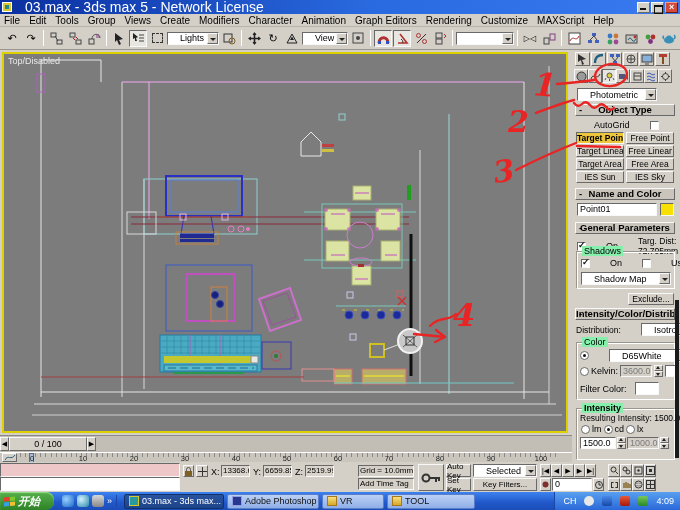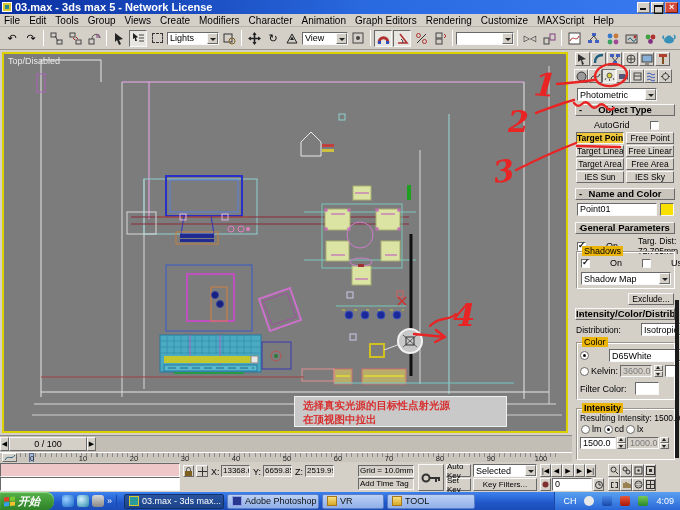--- a/index.html
+++ b/index.html
@@ -5,37 +5,37 @@
 *{margin:0;padding:0;box-sizing:border-box}
 html,body{background:#555}
 #app{position:relative;width:680px;height:510px;font-family:"Liberation Sans",sans-serif;font-size:10px;background:#d4d0c8;overflow:hidden;color:#000}
 .btn3d{background:#d4d0c8;border:1px solid;border-color:#f8f8f8 #696969 #696969 #f8f8f8}
 .press{background:#e8e6e0;border:1px solid;border-color:#696969 #f8f8f8 #f8f8f8 #696969}
 .sunk{border:1px solid;border-color:#696969 #f8f8f8 #f8f8f8 #696969}
 .field{background:#fff;border:1px solid;border-color:#696969 #f8f8f8 #f8f8f8 #696969;font-size:9px;padding:0 2px;white-space:nowrap;overflow:hidden}
 .dis{background:#d4d0c8 !important;color:#7b7b7b}
 
 .titlebar{position:absolute;left:0;top:0;width:680px;height:14px;background:linear-gradient(90deg,#0a2fa0,#2a6ae0 55%,#3a7af0);display:flex;align-items:center;padding:0 2px;color:#fff}
-.titlebar .ttl{font-weight:bold;font-size:11px;margin-left:3px;flex:1;white-space:nowrap;overflow:hidden}
+.titlebar .ttl{font-weight:normal;font-size:14px;margin-left:13px;flex:1;white-space:nowrap;overflow:hidden}
 .appico{width:10px;height:10px;background:#d8c830;border:1px solid #fff;position:relative}
 .appico::after{content:"";position:absolute;left:2px;top:2px;width:4px;height:4px;background:#2a8a8a}
 .wbtn{width:13px;height:11px;margin-left:1px;font-size:8px;line-height:9px;text-align:center;background:#d4d0c8;border:1px solid;border-color:#f8f8f8 #696969 #696969 #f8f8f8;position:relative}
 .wbtn.min::after{content:"";position:absolute;left:2px;bottom:2px;width:6px;height:2px;background:#111}
 .wbtn.max::after{content:"";position:absolute;left:2px;top:2px;width:7px;height:6px;border:1px solid #111;border-top-width:2px}
 .wbtn.cls{background:#d24a3a;border-color:#f0a090 #701808 #701808 #f0a090;color:#fff}
 .wbtn.cls::after{content:"×";font-weight:bold;font-size:9px;position:absolute;left:3px;top:0}
 
 .menubar{position:absolute;left:0;top:14px;width:680px;height:13px;background:#d4d0c8;display:flex;align-items:center;gap:9px;padding-left:4px;border-bottom:1px solid #b8b4ac;font-size:10px}
 .menubar span{white-space:nowrap}
 
 .toolbar{position:absolute;left:0;top:27px;width:680px;height:23px;background:#d4d0c8;border-bottom:1px solid #9a968e;display:flex;align-items:center;gap:1px;padding-left:3px}
 .ti{width:18px;height:17px;display:flex;align-items:center;justify-content:center;font-size:11px;flex:0 0 auto}
 .tsep{width:1px;height:16px;background:#9a968e;border-right:1px solid #fff;margin:0 2px;flex:0 0 auto}
 .dd{display:flex;background:#fff;border:1px solid;border-color:#696969 #f8f8f8 #f8f8f8 #696969;height:13px;align-items:center}
-.dd .t{flex:1;font-size:9px;padding-left:2px;white-space:nowrap;overflow:hidden}
+.dd .t{flex:1;font-size:9px;padding-left:12px;white-space:nowrap;overflow:hidden}
 .dd .a{width:11px;height:11px;background:#d4d0c8;border:1px solid;border-color:#f8f8f8 #696969 #696969 #f8f8f8;position:relative;flex:0 0 auto}
 .dd .a::after{content:"";position:absolute;left:2px;top:4px;border:3px solid transparent;border-top-color:#222}
 
 .viewport{position:absolute;left:2px;top:52px;width:566px;height:381px;background:#7c7c7c;border:2px solid #ddd000;overflow:hidden}
 .vp-label{position:absolute;left:4px;top:2px;color:#e9e9e9;font-size:9px}
 .cn-note{position:absolute;left:290px;top:342px;width:213px;height:31px;background:#c9c9c9;border:1px solid #efefef;color:#d83030;font-weight:bold;font-size:10.5px;line-height:14px;padding:1px 0 0 8px}
 
 .cmd{position:absolute;left:572px;top:50px;width:108px;height:412px;background:#d4d0c8}
 .cmd .roll{position:absolute;left:3px;width:100px;height:12px;background:#c9c5bd;border:1px solid;border-color:#f8f8f8 #696969 #696969 #f8f8f8;font-weight:bold;font-size:9.5px;text-align:center;line-height:10px;overflow:hidden;white-space:nowrap}
 .cmd .roll::before{content:"-";position:absolute;left:3px}
@@ -45,21 +45,21 @@
 .cb{width:9px;height:9px;background:#fff;border:1px solid;border-color:#696969 #f8f8f8 #f8f8f8 #696969;display:inline-block;position:relative;flex:0 0 auto}
 .cb.on::after{content:"✓";position:absolute;left:0;top:-3px;font-size:9px;font-weight:bold;color:#111}
 .rad{width:9px;height:9px;border-radius:50%;background:#fff;border:1px solid #696969;display:inline-block;flex:0 0 auto}
 .rad.on::after{content:"";display:block;width:3px;height:3px;border-radius:50%;background:#111;margin:2px}
 .spin{display:inline-flex;flex-direction:column;width:9px;height:12px;flex:0 0 auto}
 .spin i{flex:1;background:#d4d0c8;border:1px solid;border-color:#f8f8f8 #696969 #696969 #f8f8f8;position:relative}
 .spin i.up::after,.spin i.dn::after{content:"";position:absolute;left:1px;border:2px solid transparent}
 .spin i.up::after{top:0;border-bottom:3px solid #222;border-top:none}
 .spin i.dn::after{top:1px;border-top:3px solid #222;border-bottom:none}
 .grp{position:absolute;border:1px solid;border-color:#9a968e #fff #fff #9a968e;box-shadow:inset 1px 1px 0 #fff}
-.grp .leg{position:absolute;left:5px;top:-6px;background:#eab308;padding:0 2px;font-size:9px}
+.grp .leg{position:absolute;left:5px;top:-6px;background:#86efac;padding:0 2px;font-size:9px}
 .otb{position:absolute;width:48px;height:12px;font-size:8.5px;text-align:center;line-height:10px;overflow:hidden;white-space:nowrap}
 .row{position:absolute;display:flex;align-items:center;gap:20px}
 .scrollstrip{position:absolute;right:1px;top:250px;width:4px;height:158px;background:#1a1a1a}
 
 .tslider{position:absolute;left:0;top:435px;width:572px;height:17px;background:#c2beb6;border-top:1px solid #8a8a8a;display:flex;align-items:center}
 .ts-arrow{width:9px;height:14px;font-size:7px;line-height:12px;text-align:center}
 .ts-handle{width:78px;height:14px;font-size:9px;text-align:center;line-height:12px}
 .trackbar{position:absolute;left:0;top:452px;width:572px;height:10px;background:#cac6be;border-top:1px solid #fff}
 .tb-ruler{position:absolute;left:20px;top:0;width:540px;height:4px;background:repeating-linear-gradient(90deg,#8a8a8a 0 1px,transparent 1px 5.1px)}
 .tb-num{position:absolute;top:1px;width:18px;text-align:center;font-size:7.5px;color:#222}
@@ -398,24 +398,20 @@
         <rect x="366" y="290" width="14" height="13" stroke="#d0c020" stroke-width="2"></rect>
         <path d="M380,296 L396,290" stroke="#e0e0e0"></path>
         <g>
           <circle cx="406" cy="287" r="12" fill="#c8c8c8" stroke="#f2f2f2" stroke-width="2"></circle>
           <path d="M399,281 L413,293 M399,293 L413,281" stroke="#606060"></path>
           <rect x="402" y="283" width="8" height="8" stroke="#303030"></rect>
         </g>
       </g>
     </svg>
     <div class="vp-label">Top/Disabled</div>
-    <div class="cn-note">
-      <div>选择真实光源的目标性点射光源</div>
-      <div>在顶视图中拉出</div>
-    </div>
   </div>
 
   <div class="cmd">
     <div class="row" style="left:3px;top:2px;gap:1px">
       <span class="mini btn3d">
           <svg width="11" height="12">
             <polygon points="1,1 9,6 5,7 7,11 5,12 4,7 1,9" fill="#303030"></polygon>
           </svg>
         </span>
       <span class="mini btn3d">

